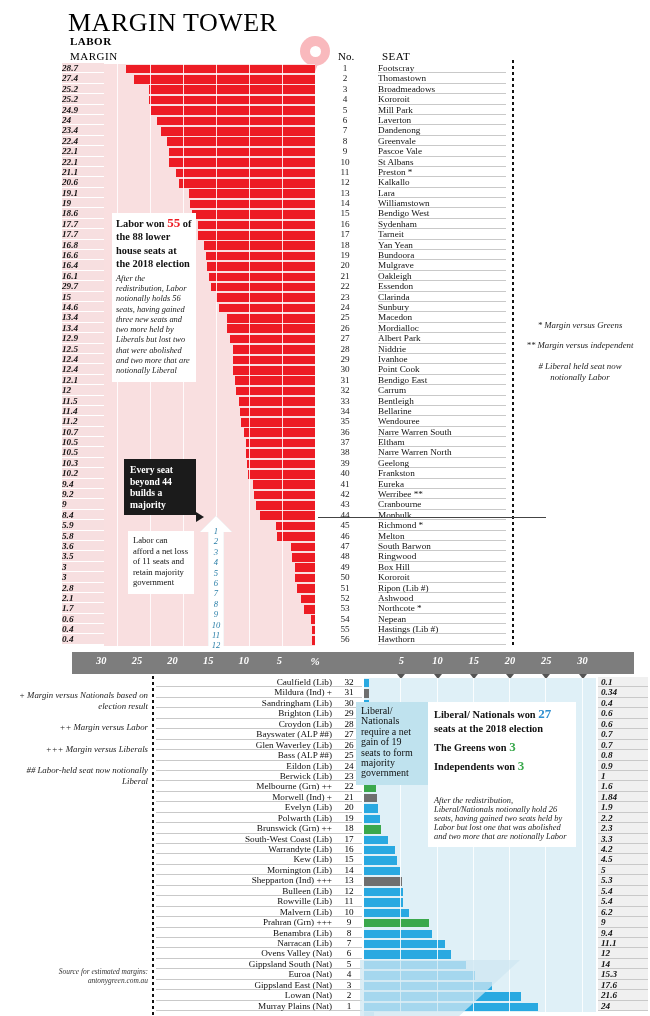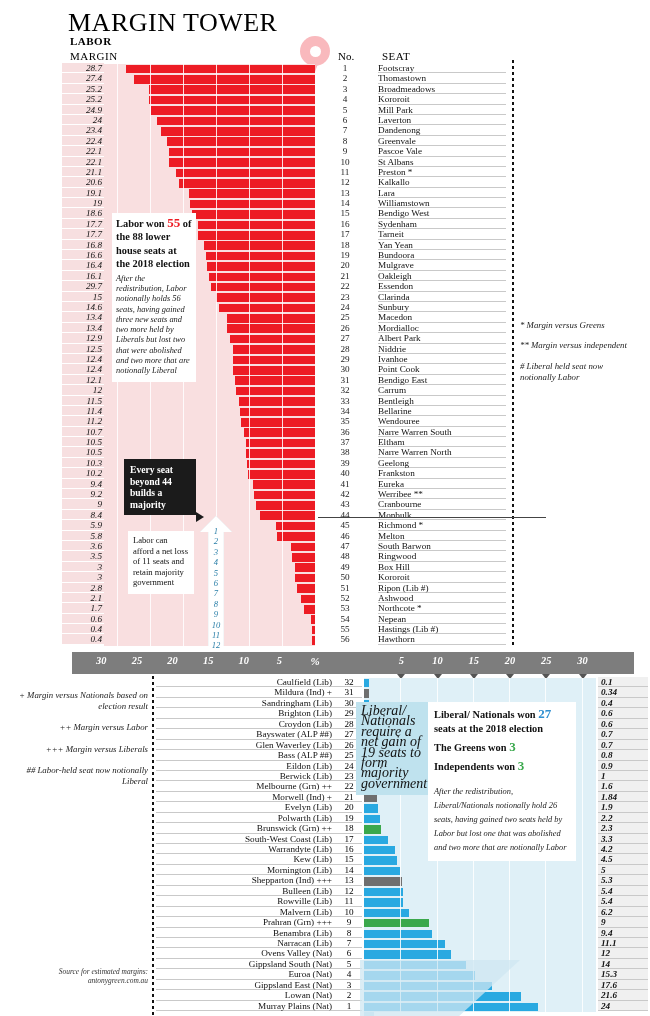--- a/index.html
+++ b/index.html
@@ -43,21 +43,21 @@
     background:#f9b9bd; clip-path: polygon(0 0, 100% 0, 50% 100%);
   }
 
   
   #labor-area {
     position: absolute; left: 0px; top: 64px; width: 650px; height: 584px;
   }
   .lrow { position: relative; height: 10.4px; }
   .lrow .mval {
     position: absolute; left: 62px; width: 42px; top: -1px;
-    text-align: right; font-size: 9.2px; font-weight: normal; font-style: italic;
+    font-size: 9.2px; font-weight: bold; font-style: italic;
     color: #111; line-height: 10.4px; padding-right: 2px;
     background: #f7dfe0; height: 10.4px;
     border-bottom: 1px solid #ffffff;
   }
   .lrow .track {
     position: absolute; left: 104px; width: 211px; top: 0; height: 10.4px;
     background: #f9dfe0;
   }
   .lrow .bar {
     position: absolute; right: 0; top: 0.7px; height: 8.6px; background: #ed1c24;
@@ -128,21 +128,21 @@
   .arrownums {
     position:absolute; left:200px; top:526px; width:32px; z-index:7;
     text-align:center; font-size:8.6px; line-height:10.4px; color:#2a7fa8; font-style:italic;
   }
 
   
   .rnotes {
     position: absolute; left: 520px; top: 320px; width: 120px;
     font-size: 8.8px; font-style: italic; line-height: 11.4px; color:#222;
   }
-  .rnotes p { margin-bottom: 9px; }
+  .rnotes p { margin-bottom: 9px; text-align: center; }
 
   
   .axis {
     position: absolute; left: 72px; top: 652px; width: 562px; height: 22px;
     background: #7d7d7d; color:#fff;
   }
   .axis span {
     position:absolute; top:3px; font-size:10.4px; font-weight:bold; font-style:italic;
     transform: translateX(-50%); text-align:center;
   }
@@ -190,31 +190,31 @@
   .src { position:absolute; left:4px; top:968px; width:144px; text-align:right;
     font-size:7.4px; font-style:italic; line-height:8.6px; color:#333; }
 
   .lnhdr {
     position:absolute; left:378px; top:676px; width:256px; height:30px;
     background:#f3e6e6; z-index:6; padding-top:2px;
     text-align:center; font-size:11px; font-weight:bold; letter-spacing:.3px; line-height:14px;
   }
   .cyanbox {
     position:absolute; left:356px; top:702px; width:72px; padding:4px 5px 6px 5px;
-    background:#bfe2ee; z-index:7; font-size:14px; font-style:italic;
+    background:#bfe2ee; z-index:7; font-size:10px; 
     line-height:10.4px; color:#111;
   }
   .whitebox {
     position:absolute; left:428px; top:702px; width:148px; padding:5px 6px 6px 6px;
     background:#ffffff; z-index:7;
   }
   .whitebox .b { font-size:10.4px; font-weight:bold; line-height:14px; color:#111; margin-bottom:4px;}
   .whitebox .b .n-blue { color:#2f8fd0; font-size:13px; }
   .whitebox .b .n-grn { color:#3aa84c; font-size:13px; }
-  .whitebox .i { font-size:8.4px; font-style:italic; line-height:14px; color:#222; margin-top:11px;}
+  .whitebox .i { font-size:8.4px; font-style:italic; line-height:9px; color:#222; margin-top:22px;}
 
   .bigarrow {
     position:absolute; left:360px; top:960px; width:160px; height:56px; z-index:1;
     background:#cfe7f2;
     clip-path: polygon(0 0, 100% 0, 62% 100%, 0 100%);
     opacity:.75;
   }
 </style>
 </head>
 <body>

